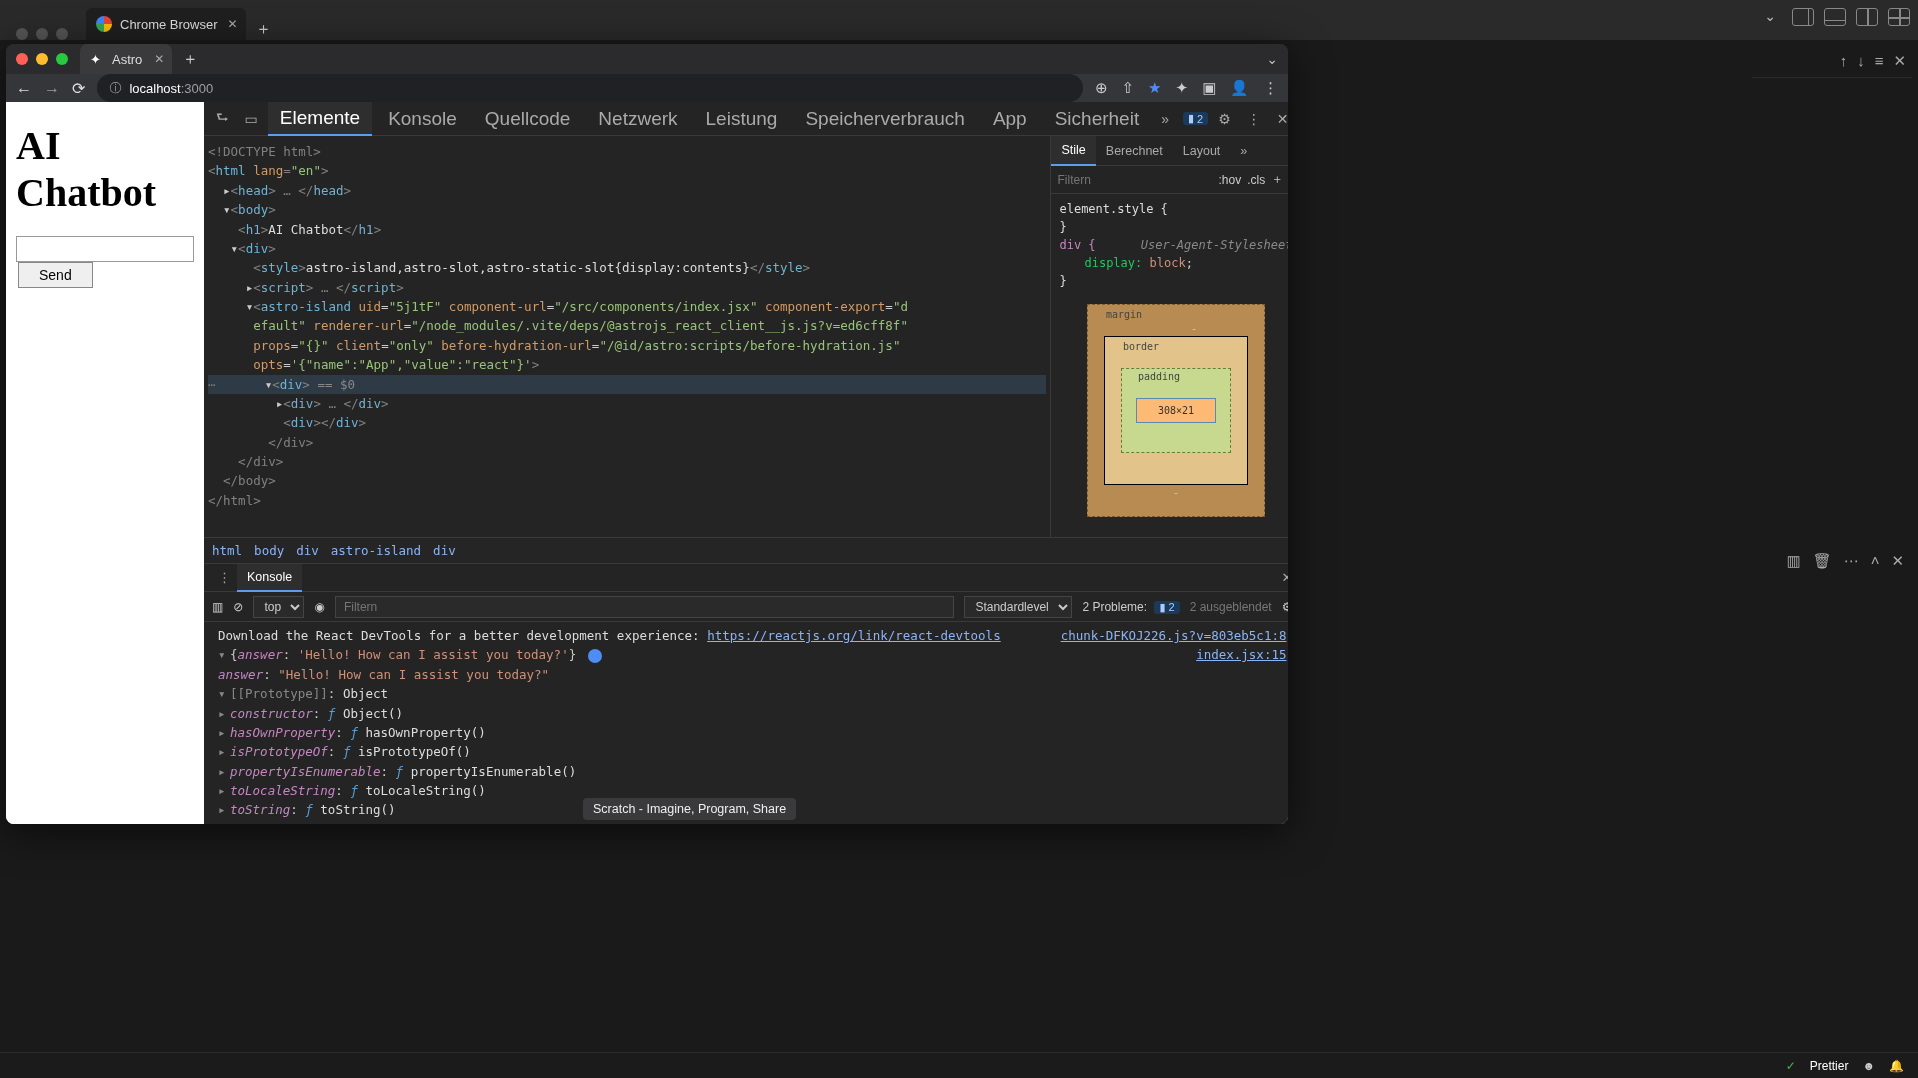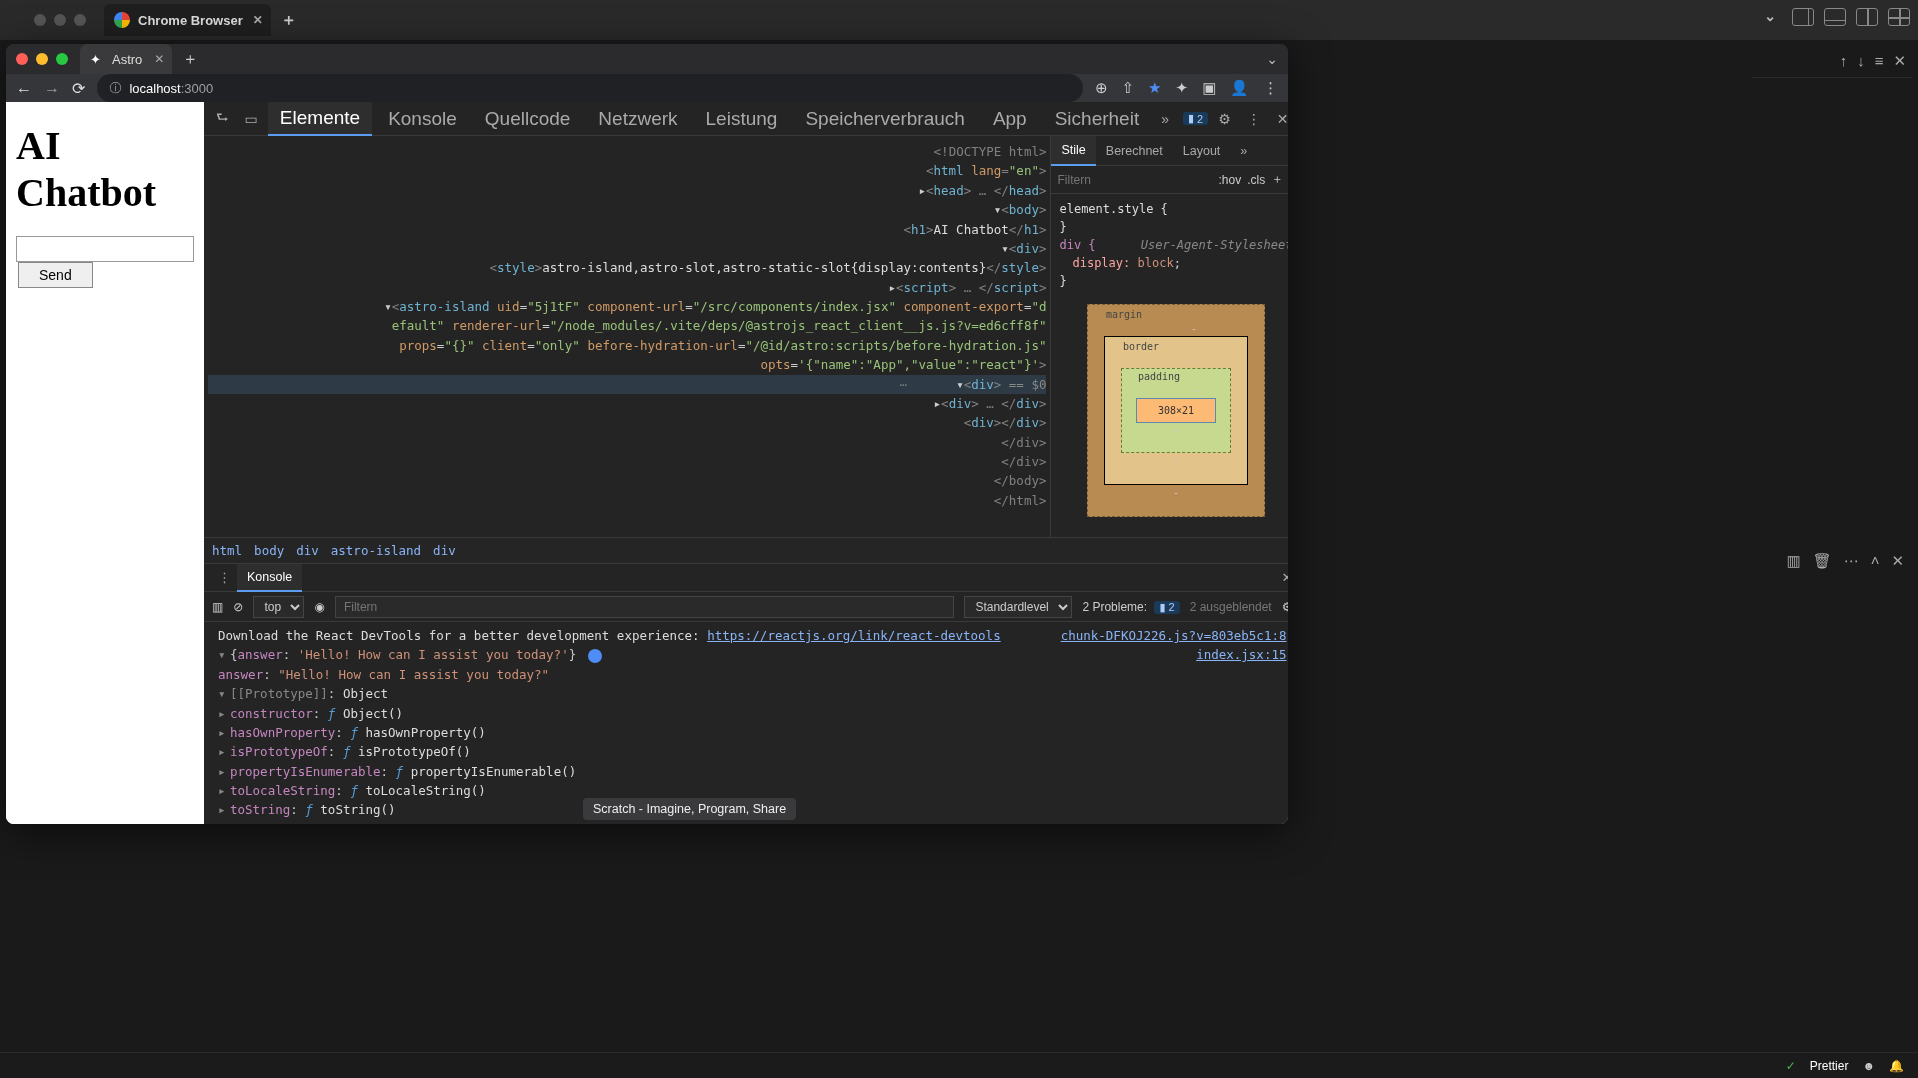--- a/index.html
+++ b/index.html
@@ -12,23 +12,22 @@
   overflow: hidden;
   position: relative;
 }
 .mono { font-family: "SF Mono", Menlo, Monaco, Consolas, monospace; }
 
 
 .ide-top {
   height: 40px;
   background: #2a2a2a;
   display: flex;
-  align-items: center;
-  padding: 0 22px;
-  font-weight: bold;
+  align-items: flex-end;
+  padding: 0 4px;
 }
 .traffic-lights { display: flex; gap: 8px; margin: 0 12px; }
 .tl { width: 12px; height: 12px; border-radius: 50%; background: #555; }
 .ide-tab {
   display: flex; align-items: center;
   background: #1f1f1f;
   height: 32px; padding: 0 28px 0 10px;
   border-radius: 6px 6px 0 0;
   font-size: 13px; color: #ddd;
   position: relative;
@@ -114,39 +113,39 @@
 .devtools{flex:1;background:#242424;display:flex;flex-direction:column;font-size:13px;color:#ccc;}
 .dt-toolbar{height:34px;border-bottom:1px solid #3a3a3a;display:flex;align-items:center;padding:0 6px;gap:4px;}
 .dt-tab{padding:0 12px;height:34px;display:flex;align-items:center;color:#aaa;cursor:pointer;font-size:19px;}
 .dt-tab.active{color:#fff;border-bottom:2px solid #5c9ded;background:#2e2e2e;}
 .dt-toolbar .spacer{flex:1;}
 .badge{background:#1a3a5a;color:#aecbfa;border-radius:3px;padding:0 5px;font-size:11px;display:inline-flex;align-items:center;gap:3px;}
 .dt-toolbar .icon{color:#aaa;padding:0 6px;font-size:14px;}
 
 .dt-main{flex:1;display:flex;min-height:0;}
 .dom-tree{flex:1;overflow:auto;padding:6px 4px;font-size:12.5px;line-height:1.55;}
-.dom-tree div{white-space:pre;text-align:right;}
+.dom-tree div{white-space:pre;}
 .t-tag{color:#6fb3d2;}
 .t-attr{color:#d19a66;}
 .t-val{color:#98c379;}
 .t-text{color:#ddd;}
 .t-gray{color:#808080;}
 .t-sel{color:#888;}
 .dom-tree .hover{background:#2e3a46;}
 .dom-tree .dots{color:#777;margin-right:4px;}
 
 .styles-pane{width:250px;border-left:1px solid #3a3a3a;display:flex;flex-direction:column;}
 .sp-tabs{height:30px;display:flex;align-items:flex-start;border-bottom:1px solid #3a3a3a;}
 .sp-tab{padding:0 10px;height:30px;display:flex;align-items:center;color:#aaa;font-size:12.5px;}
 .sp-tab.active{color:#fff;background:#2e2e2e;border-bottom:2px solid #5c9ded;}
 .sp-filter{height:28px;display:flex;align-items:center;border-bottom:1px solid #3a3a3a;padding:0 6px;gap:6px;font-size:12px;}
 .sp-filter input{flex:1;background:transparent;border:none;color:#ccc;font-size:12px;outline:none;}
 .sp-body{padding:6px 8px;font-size:12px;line-height:1.5;}
 .css-sel{color:#c586c0;}
-.css-prop{color:#fca5a5;margin-left:13px;}
+.css-prop{color:#22c55e;margin-left:25px;}
 .css-val{color:#ce9178;}
 .css-src{color:#888;font-style:italic;float:right;}
 
 .box-model{margin:14px auto;width:178px;font-size:10px;text-align:center;}
 .bm-margin{background:#b88b52;border:1px dashed #7a5c34;padding:16px;}
 .bm-border{background:#e2c48b;border:1px solid #000;padding:16px;}
 .bm-padding{background:#c7d98f;border:1px dashed #6a7a3a;padding:14px;}
 .bm-content{background:#fdba74;border:1px solid #5a8ab0;padding:4px 2px;color:#333;}
 .bm-label{position:relative;top:-14px;left:2px;font-size:10px;color:#444;float:left;}
 
@@ -160,21 +159,21 @@
 .cd-head .x{margin-left:auto;color:#aaa;}
 .cd-toolbar{height:30px;display:flex;align-items:center;padding:0 8px;gap:10px;border-bottom:1px solid #3a3a3a;font-size:12px;}
 .cd-toolbar select{background:#2a2a2a;color:#ccc;border:1px solid #444;font-size:12px;padding:2px 6px;}
 .cd-toolbar input{background:#2a2a2a;color:#ccc;border:1px solid #444;font-size:12px;padding:3px 8px;flex:1;}
 .cd-toolbar .probs{color:#ccc;}
 .cd-toolbar .probs .badge{margin-left:4px;}
 .cd-toolbar .hidden-count{color:#777;}
 .console-body{flex:1;overflow:auto;padding:4px 14px;font-size:12.5px;line-height:1.55;}
 .cb-link{color:#8ab4f8;text-decoration:underline;}
 .cb-src{color:#8ab4f8;float:right;text-decoration:underline;}
-.cb-key{color:#c586c0;}
+.cb-key{color:#c586c0;font-style:italic;}
 .cb-str{color:#ce9178;}
 .cb-obj{color:#ddd;}
 .cb-proto{color:#888;}
 .cb-func{color:#569cd6;font-style:italic;}
 .cb-fname{color:#ddd;}
 .info-circ{display:inline-block;width:14px;height:14px;border-radius:50%;background:#4f8df6;margin-left:4px;vertical-align:middle;}
 .caret{color:#888;display:inline-block;width:12px;}
 
 
 .ide-right{

